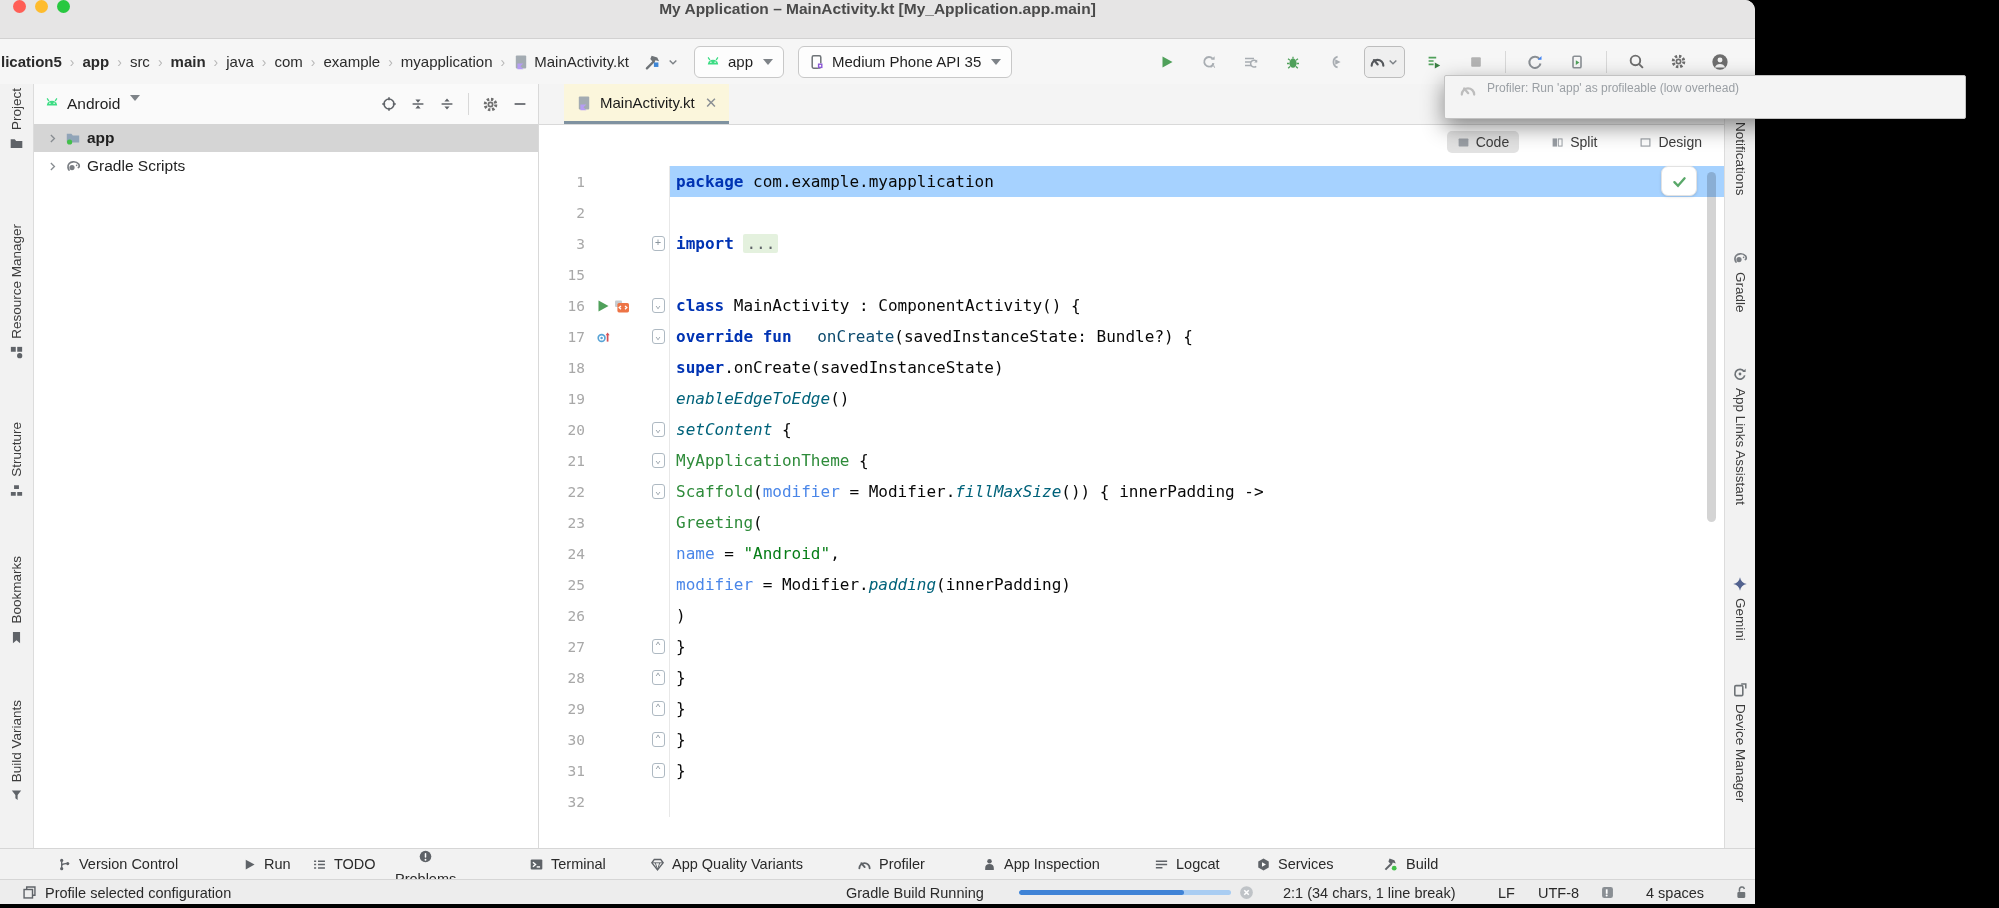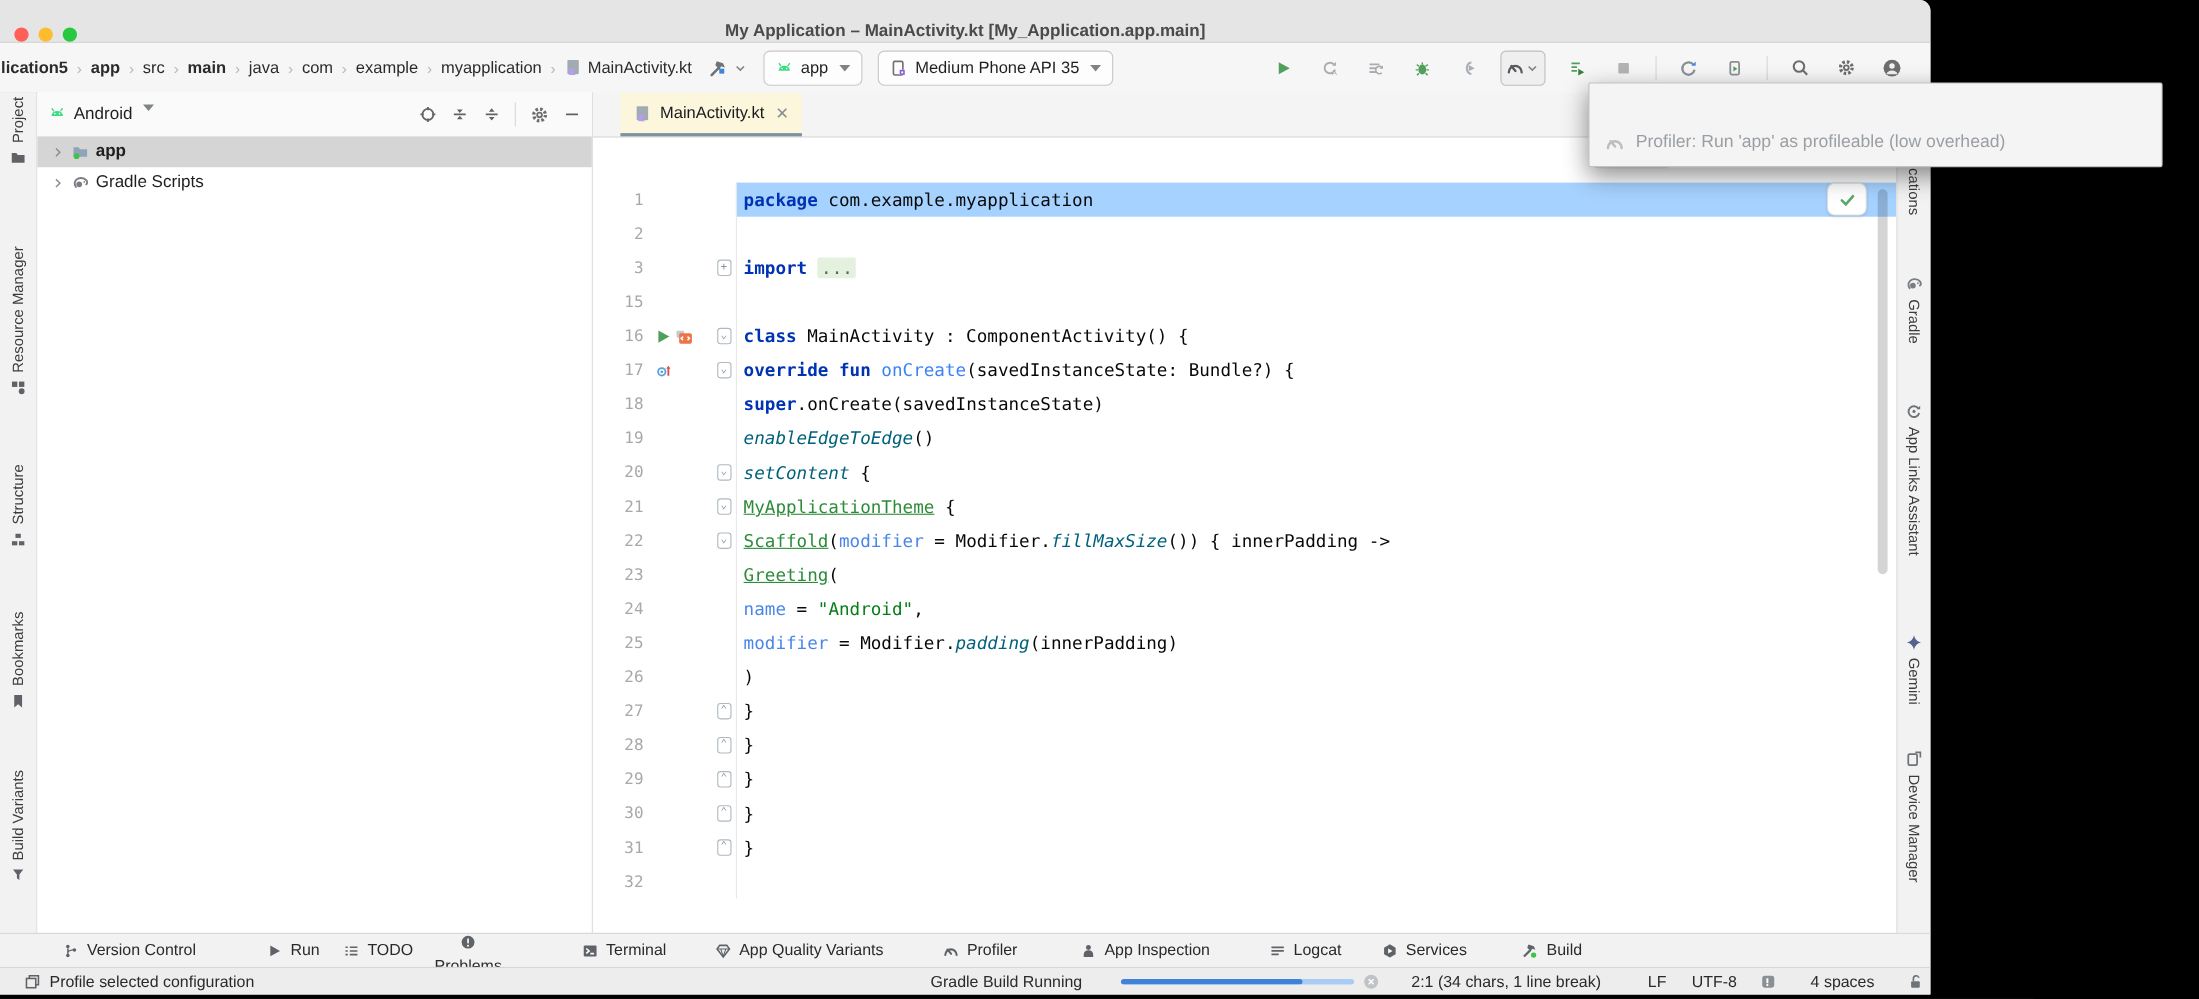--- a/index.html
+++ b/index.html
@@ -2,21 +2,21 @@
 <html><head>
 <meta charset="utf-8">
 <style>
   html,body{margin:0;padding:0;background:#000;}
   body{width:1999px;height:908px;position:relative;overflow:hidden;
        font-family:"Liberation Sans",sans-serif;-webkit-font-smoothing:antialiased;}
   .window{position:absolute;left:0;top:0;width:1755px;height:904px;background:#fff;
           border-radius:0 10px 0 0;overflow:hidden;}
   
   .titlebar{position:absolute;left:0;top:0;width:100%;height:38px;background:#E6E5E5;
-            border-bottom:1px solid #D2D1D1;display:flex;align-items:flex-end;}
+            border-bottom:1px solid #D2D1D1;display:flex;align-items:flex-start;}
   .tl{width:13px;height:13px;border-radius:50%;margin-right:9px;}
   .tl-group{display:flex;margin-left:13px;}
   .win-title{position:absolute;left:0;right:0;text-align:center;font-size:15.5px;
              font-weight:bold;color:#4A4A4A;}
   
   .toolbar{position:absolute;left:0;top:39px;width:100%;height:45px;background:#F6F6F6;
            border-bottom:1px solid #DDDDDD;display:flex;align-items:center;}
   .crumbs{display:flex;align-items:center;font-size:15px;color:#2B2B2B;white-space:nowrap;}
   .crumb{padding:2px 1px;cursor:default;}
   .crumb.bold{font-weight:bold;}
@@ -29,22 +29,22 @@
            border-top:6px solid #7E8388;margin-left:3px;}
   .tb-actions{display:flex;align-items:center;gap:16px;margin-right:22px;}
   .tb-sep{width:1px;height:22px;background:#D8D8D8;}
   .profiler-box{display:flex;align-items:center;border:1px solid #BDBDBD;border-radius:5px;
                 background:#EFEFEF;height:30px;padding:0 4px;}
   .spacer{flex:1;}
   
   .popup{position:absolute;left:1444px;top:75px;width:520px;background:#F4F4F4;
          border:1px solid #C2C2C2;box-shadow:0 8px 22px rgba(0,0,0,.45);z-index:60;
          padding:5px 0;border-radius:2px;}
-  .popup-item{display:flex;align-items:center;gap:10px;height:32px;padding:0 14px;
-              font-size:16px;color:#1E1E1E;white-space:nowrap;margin-top:33px;}
+  .popup-item{display:flex;align-items:flex-start;gap:10px;height:32px;padding:0 14px;
+              font-size:12px;color:#1E1E1E;white-space:nowrap;}
   .popup-item.disabled{color:#9A9FA4;}
   
   .main{position:absolute;left:0;top:84px;width:100%;height:764px;display:flex;}
   .stripe-l{width:33px;background:#F2F2F2;border-right:1px solid #DCDCDC;position:relative;flex:none;}
   .stripe-r{width:30px;background:#F2F2F2;border-left:1px solid #DCDCDC;position:relative;flex:none;}
   .stripe-item{position:absolute;left:0;width:100%;display:flex;flex-direction:column;
                align-items:center;gap:6px;cursor:default;}
   .vtext-up{writing-mode:vertical-rl;transform:rotate(180deg);font-size:13.5px;color:#3C3C3C;}
   .vtext-dn{writing-mode:vertical-rl;font-size:13.5px;color:#3C3C3C;}
   
@@ -78,23 +78,23 @@
   .lnum{width:46px;text-align:right;color:#A8A8A8;font-size:14.5px;flex:none;padding-right:6px;}
   .gut{width:52px;display:flex;align-items:center;gap:3px;padding-left:4px;flex:none;}
   .foldcol{width:22px;display:flex;align-items:center;justify-content:center;flex:none;}
   .fold-marker{width:11px;height:13px;border:1px solid #AEB9C2;border-radius:3px;background:#fff;
                color:#8A959E;font-size:10px;line-height:11px;text-align:center;}
   .code-text{flex:1;white-space:pre;border-left:1px solid #E8E8E8;padding-left:6px;
              height:100%;display:flex;align-items:center;}
   .code-line.selected .code-text{background:#A6D2FF;}
   .tk-kw{color:#0033B3;font-weight:bold;}
   .tk-pl{color:#080808;}
-  .tk-fn{color:#3b82f6;}
+  .tk-fn{color:#0c4a6e;margin-left:16px;}
   .tk-ext{color:#00627A;font-style:italic;}
-  .tk-comp{color:#2E8B3A;text-decoration:underline;}
+  .tk-comp{color:#2E8B3A;}
   .tk-str{color:#067D17;}
   .tk-arg{color:#4A86E8;}
   .tk-foldtxt{color:#5F6368;background:#E4F1DE;border-radius:2px;padding:0 3px;}
   
   .bottombar{position:absolute;left:0;top:848px;width:100%;height:30px;background:#F2F2F2;
              border-top:1px solid #D6D6D6;}
   .bb-item{position:absolute;top:0;height:100%;display:flex;align-items:center;gap:7px;
            font-size:14.5px;color:#2A2A2A;cursor:default;}
   
   .statusbar{position:absolute;left:0;top:879px;width:100%;height:25px;background:#EDEDED;

